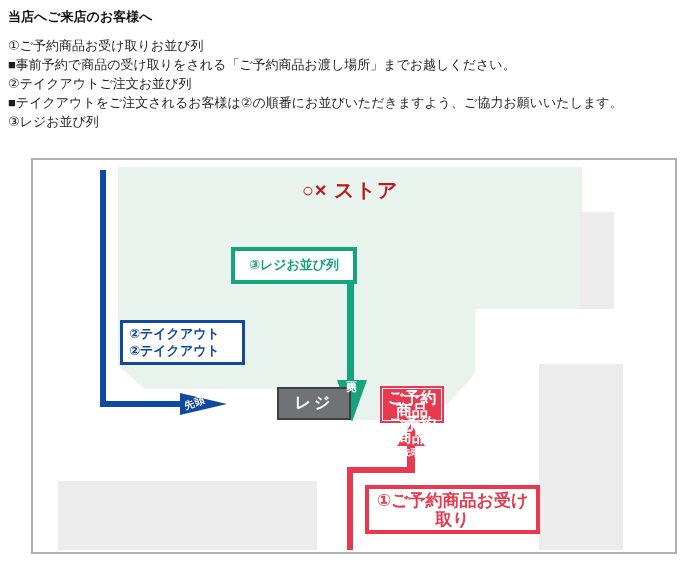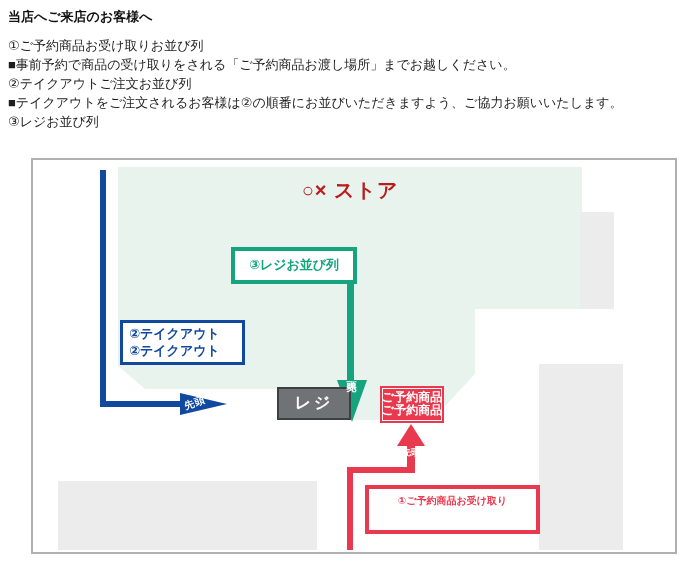--- a/index.html
+++ b/index.html
@@ -70,34 +70,34 @@
     writing-mode:vertical-rl;text-orientation:upright;line-height:12px;}
 
   
   .register{left:231px;top:227px;width:74px;height:33px;z-index:5;
     background:var(--c-reg-fill);border:2px solid var(--c-reg-border);
     color:#fff;font-size:16px;font-weight:bold;text-align:center;line-height:28px;letter-spacing:3px;margin-left:13px;}
 
   
   .pickup{left:347px;top:226px;width:64px;height:37px;z-index:5;
     background:var(--c-red);text-align:center;color:#fff;
-    font-size:12px;font-weight:bold;line-height:13px;padding-top:5px;}
+    font-size:16px;font-weight:bold;line-height:13px;padding-top:5px;}
   .pickup-inner{position:absolute;inset:2px;border:1px solid rgba(255,255,255,.95);pointer-events:none;}
 
   
   .q1-head{left:364px;top:264px;width:0;height:0;z-index:3;
     border-left:14px solid transparent;border-right:14px solid transparent;
     border-bottom:22px solid var(--c-red);}
   .q1-shaft{left:374px;top:284px;width:8px;height:28px;background:var(--c-red);z-index:3;}
   .q1-front{left:369px;top:286px;z-index:6;color:#fff;font-size:9px;font-weight:bold;}
   .q1-h{left:314px;top:307px;width:68px;height:6px;background:var(--c-red);z-index:3;}
   .q1-v{left:314px;top:307px;width:6px;height:83px;background:var(--c-red);z-index:3;}
   .q1-box{left:332px;top:325px;width:175px;height:49px;background:#fff;z-index:6;
     border:4px solid var(--c-red);text-align:center;
-    color:var(--c-red);font-size:10px;font-weight:bold;line-height:19px;padding-top:2px;}
+    color:var(--c-red);font-size:17px;font-weight:bold;line-height:19px;padding-top:2px;}
 </style>
 </head>
 <body>
 
 <div class="header">
   <div class="page-title">当店へご来店のお客様へ</div>
   <div class="instr">①ご予約商品お受け取りお並び列</div>
   <div class="instr">■事前予約で商品の受け取りをされる「ご予約商品お渡し場所」までお越しください。</div>
   <div class="instr">②テイクアウトご注文お並び列</div>
   <div class="instr">■テイクアウトをご注文されるお客様は②の順番にお並びいただきますよう、ご協力お願いいたします。</div>

